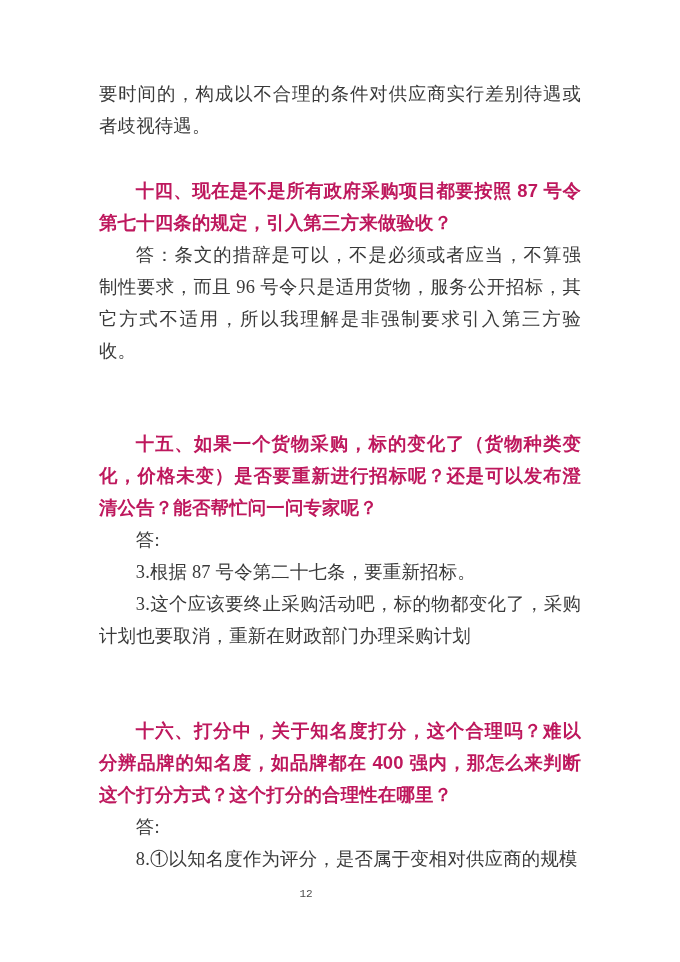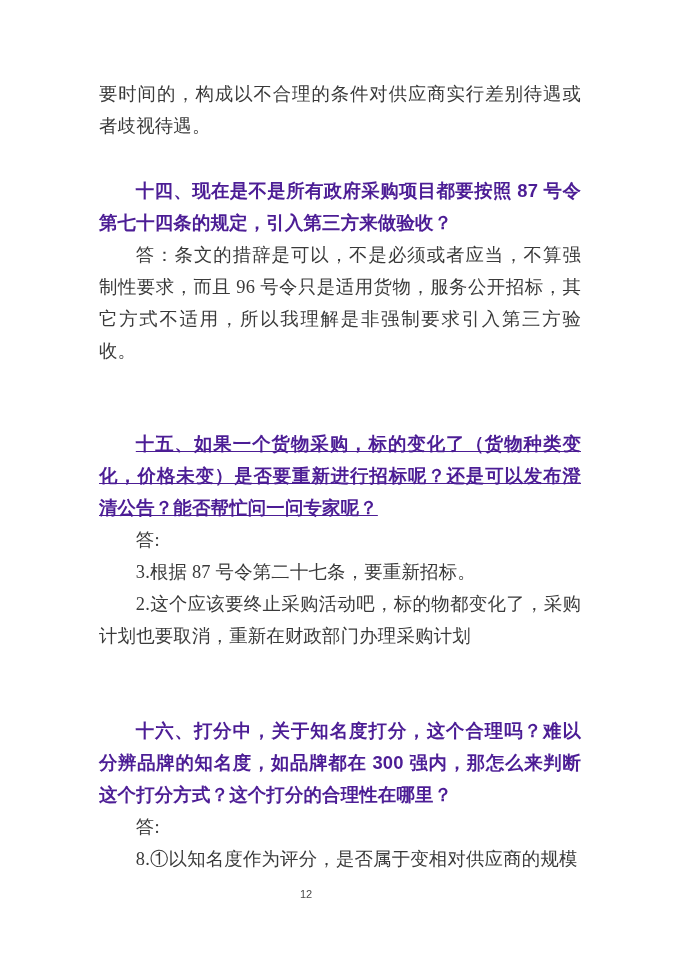--- a/index.html
+++ b/index.html
@@ -35,33 +35,33 @@
     color: #3a3a3a;
     font-weight: normal;
     text-indent: 2em;
   }
   .no-indent {
     text-indent: 0;
   }
   .heading {
     font-family: "Liberation Sans", "DejaVu Sans", sans-serif;
     font-weight: bold;
-    color: #4c1d95;
+    color: #be185d;
     text-indent: 2em;
   }
   .gap-small  { margin-top: 33px !important; }
-  .gap-large  { margin-top: 61px !important; text-decoration: underline; }
+  .gap-large  { margin-top: 61px !important; }
   .gap-xlarge { margin-top: 63px !important; }
   .page-footer {
     position: absolute;
     top: 888px;
     left: 0;
     width: 100%;
     text-align: center;
-    font-family: Liberation Sans, sans-serif;
+    font-family: Liberation Mono, monospace;
     font-size: 11px;
     color: #4a4a4a;
   }
 </style>
 </head>
 <body>
 
 <div class="page">
   <div class="content">
 
@@ -70,23 +70,23 @@
     <p class="heading gap-small">十四、现在是不是所有政府采购项目都要按照 87 号令第七十四条的规定，引入第三方来做验收？</p>
 
     <p class="body-text">答：条文的措辞是可以，不是必须或者应当，不算强制性要求，而且 96 号令只是适用货物，服务公开招标，其它方式不适用，所以我理解是非强制要求引入第三方验收。</p>
 
     <p class="heading gap-large">十五、如果一个货物采购，标的变化了（货物种类变化，价格未变）是否要重新进行招标呢？还是可以发布澄清公告？能否帮忙问一问专家呢？</p>
 
     <p class="body-text">答:</p>
 
     <p class="body-text">3.根据 87 号令第二十七条，要重新招标。</p>
 
-    <p class="body-text">2.这个应该要终止采购活动吧，标的物都变化了，采购计划也要取消，重新在财政部门办理采购计划</p>
+    <p class="body-text">3.这个应该要终止采购活动吧，标的物都变化了，采购计划也要取消，重新在财政部门办理采购计划</p>
 
-    <p class="heading gap-xlarge">十六、打分中，关于知名度打分，这个合理吗？难以分辨品牌的知名度，如品牌都在 300 强内，那怎么来判断这个打分方式？这个打分的合理性在哪里？</p>
+    <p class="heading gap-xlarge">十六、打分中，关于知名度打分，这个合理吗？难以分辨品牌的知名度，如品牌都在 400 强内，那怎么来判断这个打分方式？这个打分的合理性在哪里？</p>
 
     <p class="body-text">答:</p>
 
     <p class="body-text">8.①以知名度作为评分，是否属于变相对供应商的规模</p>
 
   </div>
 
   <div class="page-footer">12</div>
 </div>
 

